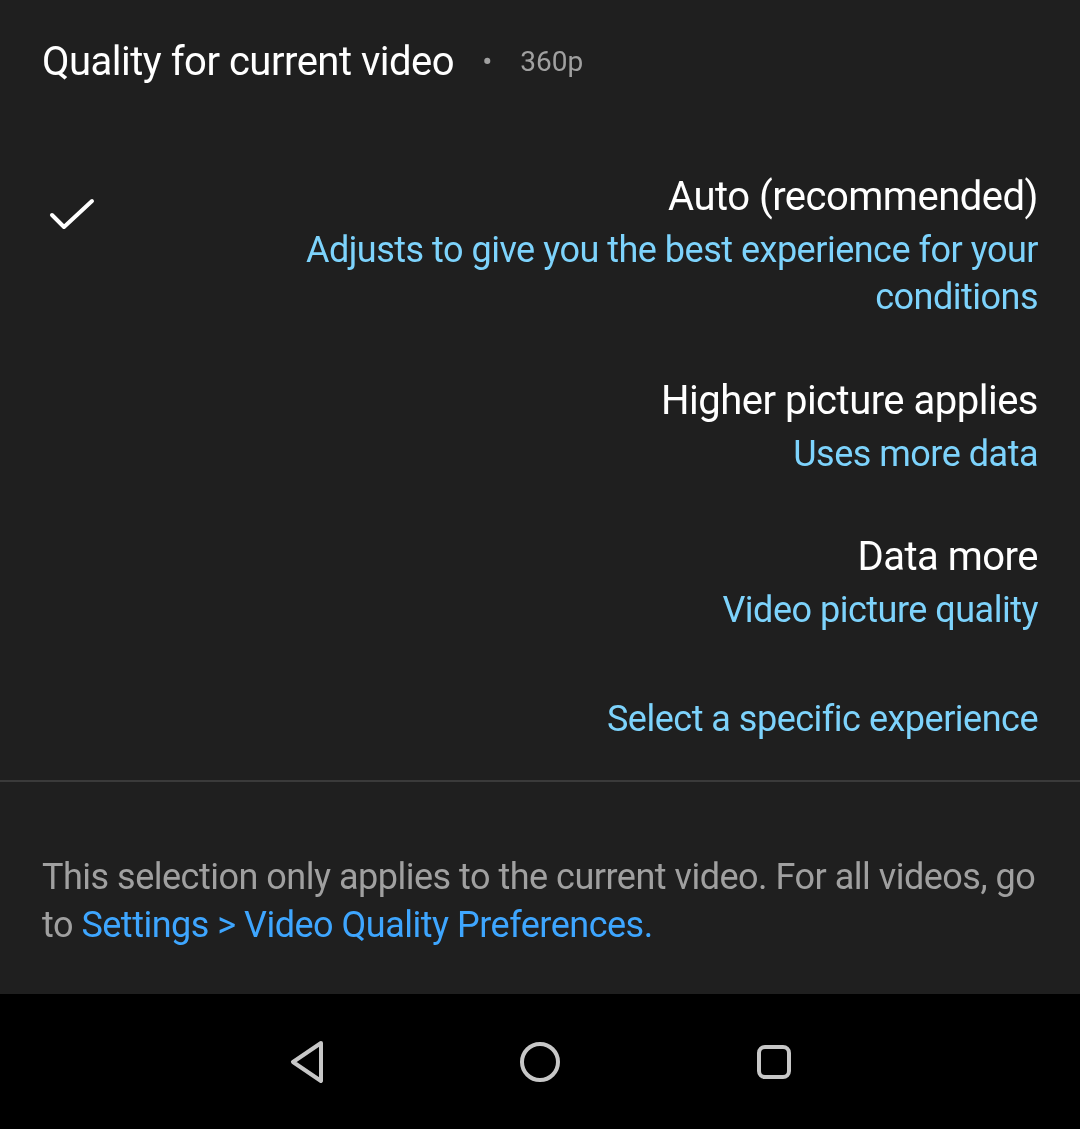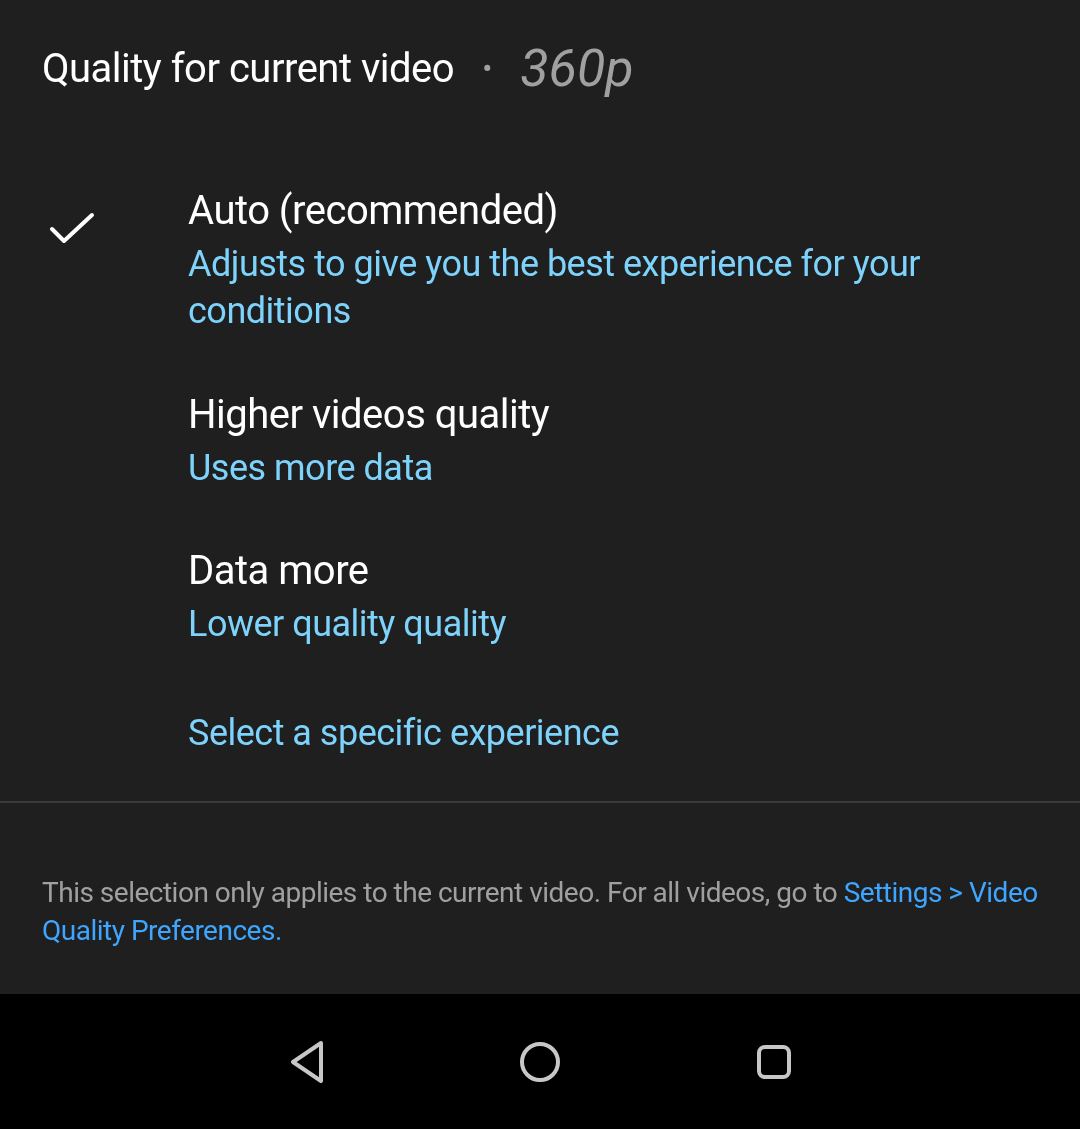--- a/index.html
+++ b/index.html
@@ -32,33 +32,33 @@
       font-size: 40px;
       font-weight: 400;
       letter-spacing: -0.5px;
     }
     .header-dot {
       color: #a0a0a0;
       font-size: 30px;
     }
     .header-value {
       color: #a0a0a0;
-      font-size: 52px;
-      font-weight: 400;
-      font-style: italic;
+      font-size: 28px;
+      font-weight: 400;
     }
     .options {
       flex: 1;
       padding: 30px 0 0 0;
     }
     .option-row {
       display: flex;
       align-items: flex-start;
       padding: 28px 42px 28px 42px;
       cursor: pointer;
+      text-align: right;
     }
     .check-col {
       width: 146px;
       flex-shrink: 0;
       display: flex;
       align-items: center;
       justify-content: flex-start;
       padding-top: 24px;
       padding-left: 6px;
     }
@@ -87,21 +87,21 @@
     .footer-divider {
       height: 2px;
       background: #3a3a3a;
       width: 100%;
     }
     .footer {
       padding: 40px 42px 44px 42px;
     }
     .footer-text {
       color: #a0a0a0;
-      font-size: 28px;
+      font-size: 36px;
       font-weight: 400;
       letter-spacing: -0.5px;
       line-height: 1.35;
       margin-top: 31px;
     }
     .footer-link {
       color: #3ea6ff;
     }
     .navbar {
       background: #000;
@@ -141,30 +141,30 @@
       </div>
       <div class="option-text">
         <div class="option-title">Auto (recommended)</div>
         <div class="option-desc">Adjusts to give you the best experience for your conditions</div>
       </div>
     </div>
 
     <div class="option-row">
       <div class="check-col"></div>
       <div class="option-text">
-        <div class="option-title">Higher videos quality</div>
+        <div class="option-title">Higher picture applies</div>
         <div class="option-desc">Uses more data</div>
       </div>
     </div>
 
     <div class="option-row">
       <div class="check-col"></div>
       <div class="option-text">
         <div class="option-title">Data more</div>
-        <div class="option-desc">Lower quality quality</div>
+        <div class="option-desc">Video picture quality</div>
       </div>
     </div>
 
     <div class="option-row">
       <div class="check-col"></div>
       <div class="option-text">
         <div class="option-desc">Select a specific experience</div>
       </div>
     </div>
 

